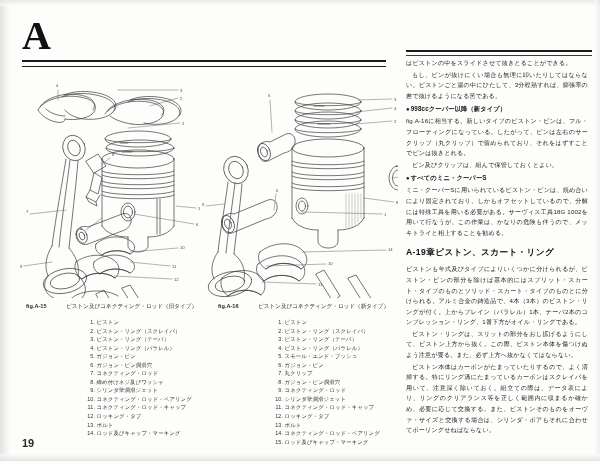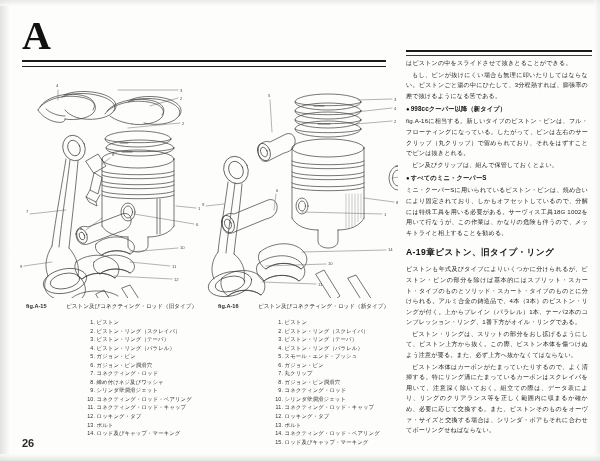--- a/index.html
+++ b/index.html
@@ -371,37 +371,37 @@
         <div><span class="num">10.</span> <span>シリンダ壁潤滑ジェット</span></div>
         <div><span class="num">11.</span> <span>コネクティング・ロッド・キャップ</span></div>
         <div><span class="num">12.</span> <span>ロッキング・タブ</span></div>
         <div><span class="num">13.</span> <span>ボルト</span></div>
         <div><span class="num">14.</span> <span>コネクティング・ロッド・ベアリング</span></div>
         <div><span class="num">15.</span> <span>ロッド及びキャップ・マーキング</span></div>
       </div>
     </div>
   </div>
 
-  <div class="page-number">26</div>
+  <div class="page-number">19</div>
 
   <div class="col-rule"></div>
   <div class="text-col">
     <div class="tcol-body">
       <p class="para">はピストンの中をスライドさせて抜きとることができる。</p>
       <p class="para indent">もし、ピンが抜けにくい場合も無理に叩いたりしてはならない。ピストンごと湯の中にひたして、3分程熱すれば、膨張率の差で抜けるようになる筈である。</p>
       <div class="subhead">
         <span class="bullet">●</span><span>998ccクーパー以降（新タイプ）</span>
       </div>
       <p class="para">fig.A-16に相当する。新しいタイプのピストン・ピンは、フル・フローティングになっている。したがって、ピンは左右のサークリップ（丸クリップ）で留められており、それをはずすことでピンは抜きとれる。</p>
       <p class="para indent">ピン及びクリップは、組んで保管しておくとよい。</p>
       <div class="subhead">
         <span class="bullet">●</span><span>すべてのミニ・クーパーS</span>
       </div>
       <p class="para">ミニ・クーパーSに用いられているピストン・ピンは、焼め合いにより固定されており、しかもオフセットしているので、分解には特殊工具を用いる必要がある。サーヴィス工具18G 1002を用いて行なうが、この作業は、かなりの危険も伴うので、メッキトライと相上することを勧める。</p>
       <div class="chaphead">
-        <span class="num">A-19章</span><span>ピストン、旧タイプ・リング</span>
+        <span class="num">A-19章</span><span>ピストン、スカート・リング</span>
       </div>
       <p class="para">ピストンも年式及びタイプによりいくつかに分けられるが、ピストン・ピンの部分を除けば基本的にはスプリット・スカート・タイプのものとソリッド・スカート・タイプのものとに分けられる。アルミ合金の鋳造品で、4本（3本）のピストン・リングが付く。上からプレイン（パラレル）1本、テーパ2本のコンプレッション・リング、1番下方がオイル・リングである。</p>
       <p class="para indent">ピストン・リングは、スリットの部分をおし拡げるようにして、ピストン上方から抜く。この際、ピストン本体を傷つけぬよう注意が要る。また、必ず上方へ抜かなくてはならない。</p>
       <p class="para indent">ピストン本体はカーボンがたまっていたりするので、よく清掃する。特にリング溝にたまっているカーボンはスクレイパを用いて、注意深く除いておく。組立ての際は、データ表により、リングのクリアランス等を正しく範囲内に収まるか確かめ、必要に応じて交換する。また、ピストンそのものをオーヴァ・サイズと交換する場合は、シリンダ・ボアもそれに合わせてボーリングせねばならない。</p>
     </div>
   </div>
 </div>
 
 </body></html>

